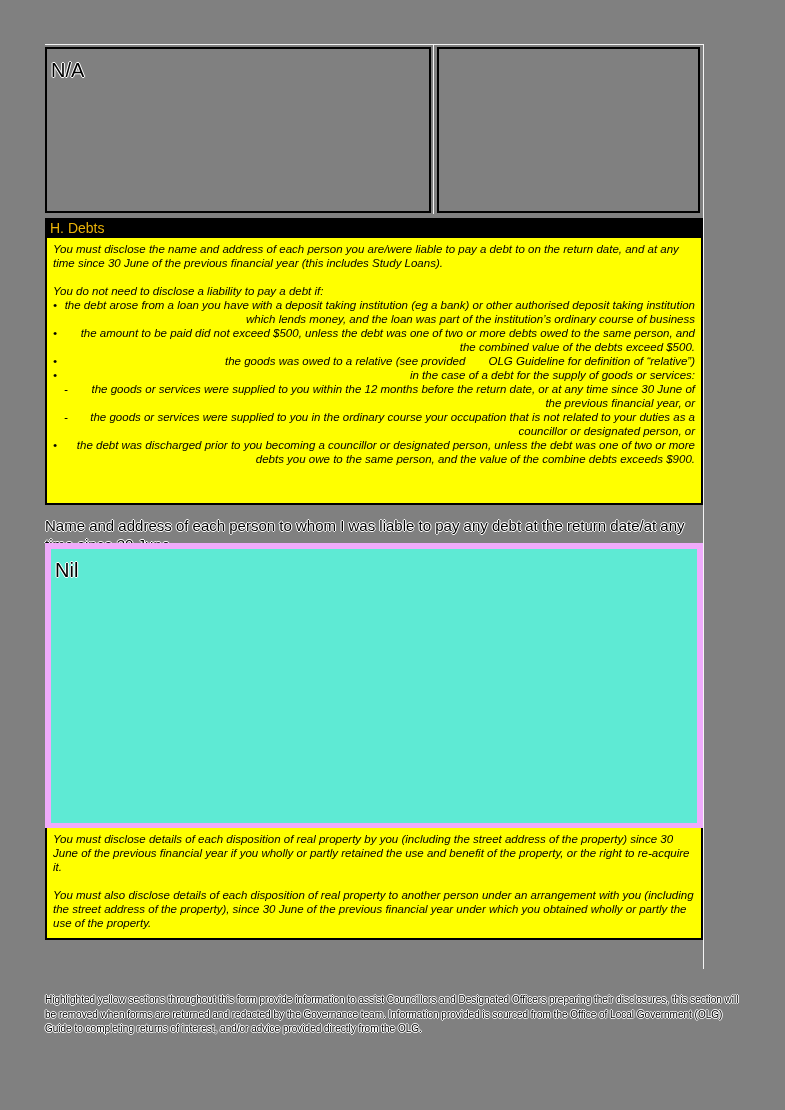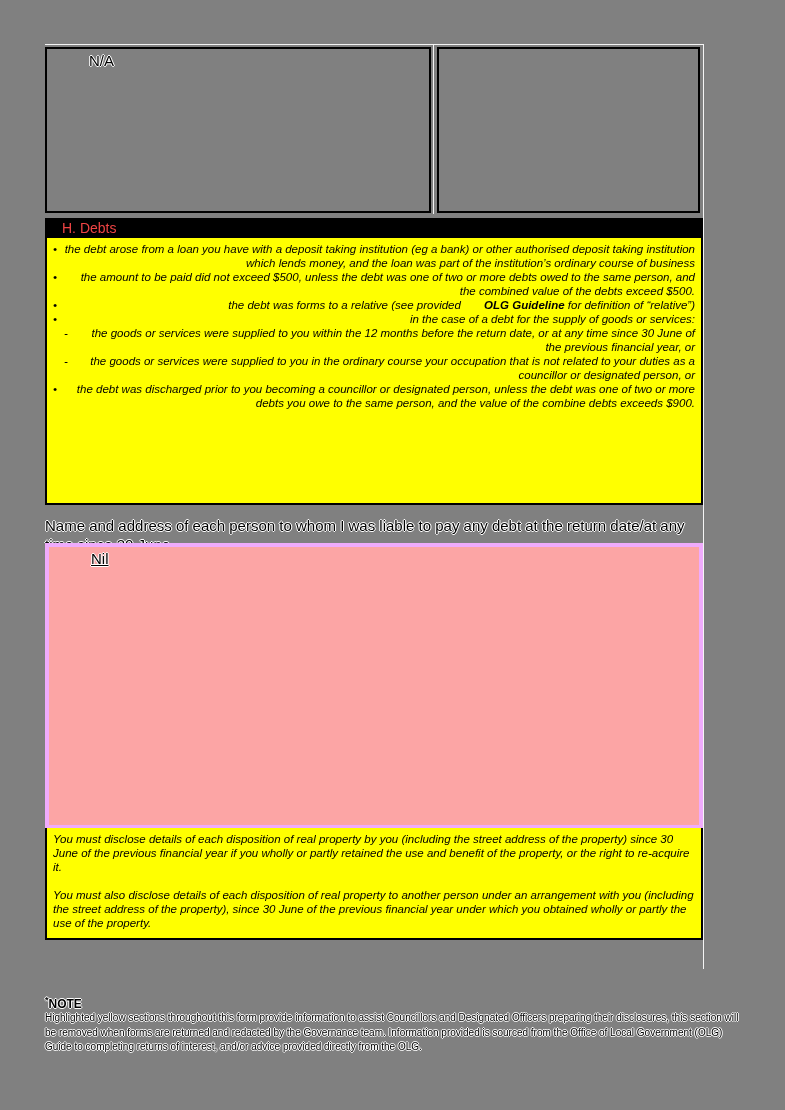--- a/index.html
+++ b/index.html
@@ -19,32 +19,31 @@
   
   .resp-box {
     background: #808080;
     border: 2px solid #000;
   }
   .halo-text {
     color: #000;
     text-shadow: 1px 0 0 #fff, -1px 0 0 #fff, 0 1px 0 #fff, 0 -1px 0 #fff;
   }
   .box-value {
-    font-size: 15px;
-    padding: 3px 4px;
+    font-size: 20px;
+    padding: 10px 4px;
     display: block;
-    margin-left: 38px;
   }
 
   
   .section-header {
     background: #000;
-    color: #ef4444;
+    color: #eab308;
     font-size: 14px;
-    padding: 2px 17px;
+    padding: 2px 5px;
     line-height: 16px;
   }
 
   
   .guidance {
     background: #ffff00;
     border: 2px solid #000;
     border-top: 0;
     font-style: italic;
     font-size: 11.5px;
@@ -53,33 +52,32 @@
     overflow: hidden;
   }
   .guidance .para { margin-bottom: 14px; }
   .guidance .para:last-child { margin-bottom: 12px; }
   .guidance .lead { margin-bottom: 0; }
   .li { display: flex; }
   .li .marker { flex: 0 0 11px; }
   .li .li-text { flex: 1; text-align: right; }
   .li.sub { margin-left: 11px; }
   .li.sub .marker { flex: 0 0 12px; }
-  .b { font-weight: bold; padding-left: 20px; }
+  .b { font-weight: normal; padding-left: 20px; }
 
   
   .field-label {
     font-size: 15px;
     line-height: 19px;
     margin-top: 12px;
   }
 
   .nil-box {
-    background: #fca5a5;
-    border: 4px solid #f0abfc;
-    text-decoration: underline;
+    background: #5eead4;
+    border: 6px solid #f0abfc;
   }
 
   
   .note-title {
     font-size: 12px;
     font-weight: bold;
     line-height: 14px;
   }
   .note-title sup { font-size: 9px; }
   .note-body {
@@ -100,31 +98,33 @@
 </div>
 <div class="abs resp-box" style="left:437px; top:47px; width:263px; height:166px;">
   <span class="box-value halo-text"></span>
 </div>
 
 <div class="abs section-header" style="left:45px; top:218px; width:658px; height:20px;">
   <span>H. Debts</span>
 </div>
 
 <div class="abs guidance" style="left:45px; top:238px; width:658px; height:267px;">
+  <div class="para">You must disclose the name and address of each person you are/were liable to pay a debt to on the return date, and at any time since 30 June of the previous financial year (this includes Study Loans).</div>
+  <div class="lead">You do not need to disclose a liability to pay a debt if:</div>
   <div class="li">
     <span class="marker">•</span>
     <span class="li-text">the debt arose from a loan you have with a deposit taking institution (eg a bank) or other authorised deposit taking institution which lends money, and the loan was part of the institution’s ordinary course of business</span>
   </div>
   <div class="li">
     <span class="marker">•</span>
     <span class="li-text">the amount to be paid did not exceed $500, unless the debt was one of two or more debts owed to the same person, and the combined value of the debts exceed $500.</span>
   </div>
   <div class="li">
     <span class="marker">•</span>
-    <span class="li-text"><span>the debt was forms to a relative (see provided </span><span class="b">OLG Guideline</span><span> for definition of “relative”)</span></span>
+    <span class="li-text"><span>the goods was owed to a relative (see provided </span><span class="b">OLG Guideline</span><span> for definition of “relative”)</span></span>
   </div>
   <div class="li">
     <span class="marker">•</span>
     <span class="li-text">in the case of a debt for the supply of goods or services:</span>
   </div>
   <div class="li sub">
     <span class="marker">-</span>
     <span class="li-text">the goods or services were supplied to you within the 12 months before the return date, or at any time since 30 June of the previous financial year, or</span>
   </div>
   <div class="li sub">
@@ -146,15 +146,14 @@
 <div class="abs section-header" style="left:45px; top:839px; width:658px; height:20px;">
   <span>I. Dispositions of property</span>
 </div>
 
 <div class="abs guidance" style="left:45px; top:828px; width:658px; height:112px;">
   <div class="para">You must disclose details of each disposition of real property by you (including the street address of the property) since 30 June of the previous financial year if you wholly or partly retained the use and benefit of the property, or the right to re-acquire it.</div>
   <div class="para">You must also disclose details of each disposition of real property to another person under an arrangement with you (including the street address of the property), since 30 June of the previous financial year under which you obtained wholly or partly the use of the property.</div>
 </div>
 
 <div class="abs" style="left:45px; top:993px; width:697px;">
-  <div class="note-title halo-text"><sup>*</sup><span>NOTE</span></div>
   <div class="note-body halo-text">Highlighted yellow sections throughout this form provide information to assist Councillors and Designated Officers preparing their disclosures, this section will be removed when forms are returned and redacted by the Governance team. Information provided is sourced from the Office of Local Government (OLG) Guide to completing returns of interest, and/or advice provided directly from the OLG.</div>
 </div>
 
 </body></html>

